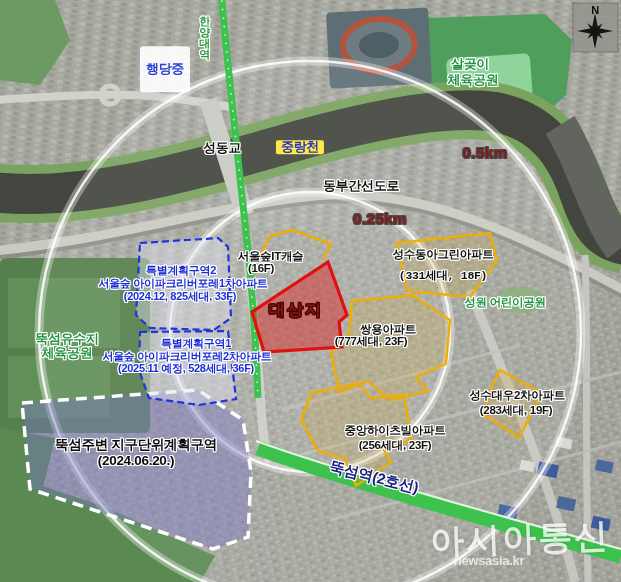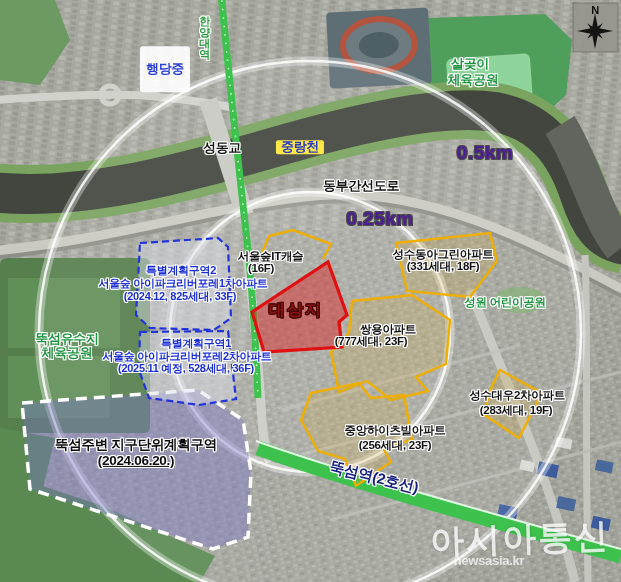--- a/index.html
+++ b/index.html
@@ -16,21 +16,21 @@
   }
   
   .o-w { text-shadow:-1px -1px 0 #fff,1px -1px 0 #fff,-1px 1px 0 #fff,1px 1px 0 #fff,0 -1px 0 #fff,0 1px 0 #fff,-1px 0 0 #fff,1px 0 0 #fff; }
   
   .o-d { text-shadow:-1px -1px 0 #4c4c4c,1px -1px 0 #4c4c4c,-1px 1px 0 #4c4c4c,1px 1px 0 #4c4c4c,0 -1px 0 #4c4c4c,0 1px 0 #4c4c4c,-1px 0 0 #4c4c4c,1px 0 0 #4c4c4c; }
   .o-r { text-shadow:-1px -1px 0 #3f0404,1px -1px 0 #3f0404,-1px 1px 0 #3f0404,1px 1px 0 #3f0404,0 -1px 0 #3f0404,0 1px 0 #3f0404,-1px 0 0 #3f0404,1px 0 0 #3f0404; }
   .apt   { font-size:11.5px; color:#111; }
   .zoneb { font-size:11px;   color:#1b2ed6; }
   .green { color:#1f9440; font-size:13px; }
   .road  { color:#111; font-size:13px; }
-  .km    { color:#4c1d95; font-size:19px; letter-spacing:0.5px; }
+  .km    { color:#7f1d1d; font-size:15px; letter-spacing:0.5px; }
   .site-lbl { color:#8c1212; font-size:16px; letter-spacing:2px; }
   .box-white { background:rgba(255,255,255,0.92); color:#2c3fd6; font-size:13px; padding:16px 6px; border-radius:3px; }
   .box-yellow{ background:#ffe84a; color:#2536c8; font-size:13px; padding:0 5px; border-radius:2px; }
   .station-l2{ color:#161f7e; font-size:15px; transform:translate(-50%,-50%) rotate(14deg); }
   .v-station { writing-mode:vertical-rl; text-orientation:upright; color:#2a9a3e; font-size:11px; letter-spacing:0; }
   .district-t{ font-size:13.5px; color:#0b0b0b; }
   .wm-brand  { color:rgba(255,255,255,0.8); font-size:34px; letter-spacing:2px; transform:translate(-50%,-50%) rotate(-2deg); text-shadow:0 0 4px rgba(0,0,0,0.15); }
   .wm-domain { color:rgba(255,255,255,0.72); font-size:13px; font-weight:bold; }
   .compass-n { color:#0b0b0b; font-size:11px; }
 </style>
@@ -166,37 +166,37 @@
 
     <div class="lbl green o-w" style="left:470px;top:64px;">살곶이</div>
     <div class="lbl green o-w" style="left:473px;top:80px;">체육공원</div>
     <div class="lbl green o-w" style="left:67px;top:339px;">뚝섬유수지</div>
     <div class="lbl green o-w" style="left:67px;top:353px;">체육공원</div>
     <div class="lbl green o-w" style="left:505px;top:302px;font-size:11.5px;">성원 어린이공원</div>
 
     <div class="lbl apt o-w" style="left:260px;top:256px;padding-left:21px;">서울숲IT캐슬</div>
     <div class="lbl apt o-w" style="left:261px;top:268px;">(16F)</div>
     <div class="lbl apt o-w" style="left:443px;top:254px;">성수동아그린아파트</div>
-    <div class="lbl apt o-w" style="left:443px;top:266px;">(331세대, 18F)</div>
+    <div class="lbl apt o-w" style="left:443px;top:276px;font-family:Liberation Mono, monospace;">(331세대, 18F)</div>
     <div class="lbl apt o-w" style="left:372px;top:329px;padding-left:32px;">쌍용아파트</div>
     <div class="lbl apt o-w" style="left:371px;top:341px;">(777세대, 23F)</div>
     <div class="lbl apt o-w" style="left:395px;top:430px;">중앙하이츠빌아파트</div>
     <div class="lbl apt o-w" style="left:395px;top:445px;">(256세대, 23F)</div>
     <div class="lbl apt o-w" style="left:517px;top:395px;">성수대우2차아파트</div>
     <div class="lbl apt o-w" style="left:516px;top:410px;">(283세대, 19F)</div>
 
     <div class="lbl zoneb o-w" style="left:181px;top:271px;">특별계획구역2</div>
     <div class="lbl zoneb o-w" style="left:183px;top:284px;">서울숲 아이파크리버포레1차아파트</div>
     <div class="lbl zoneb o-w" style="left:180px;top:297px;">(2024.12, 825세대, 33F)</div>
     <div class="lbl zoneb o-w" style="left:196px;top:344px;">특별계획구역1</div>
     <div class="lbl zoneb o-w" style="left:187px;top:357px;">서울숲 아이파크리버포레2차아파트</div>
     <div class="lbl zoneb o-w" style="left:186px;top:369px;">(2025.11 예정, 528세대, 36F)</div>
 
     <div class="lbl district-t o-w" style="left:136px;top:445px;">뚝섬주변 지구단위계획구역</div>
-    <div class="lbl district-t o-w" style="left:136px;top:461px;text-decoration:underline;">(2024.06.20.)</div>
+    <div class="lbl district-t o-w" style="left:136px;top:461px;">(2024.06.20.)</div>
 
     <div class="lbl site-lbl o-r" style="left:296px;top:310px;">대상지</div>
 
     <div class="lbl station-l2 o-w" style="left:374px;top:477px;">뚝섬역(2호선)</div>
 
     <div class="lbl compass-n" style="left:595px;top:11px;">N</div>
 
     <div class="lbl wm-brand" style="left:520px;top:539px;">아시아통신</div>
     <div class="lbl wm-domain" style="left:489px;top:561px;">newsasia.kr</div>
   </div>

